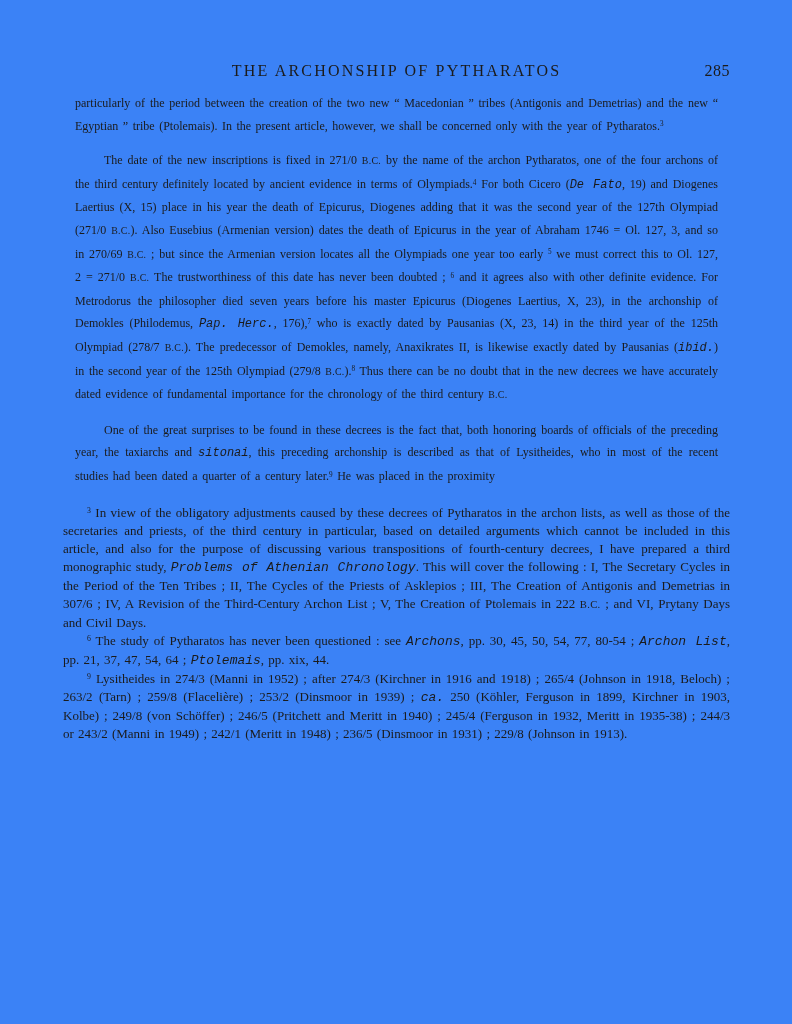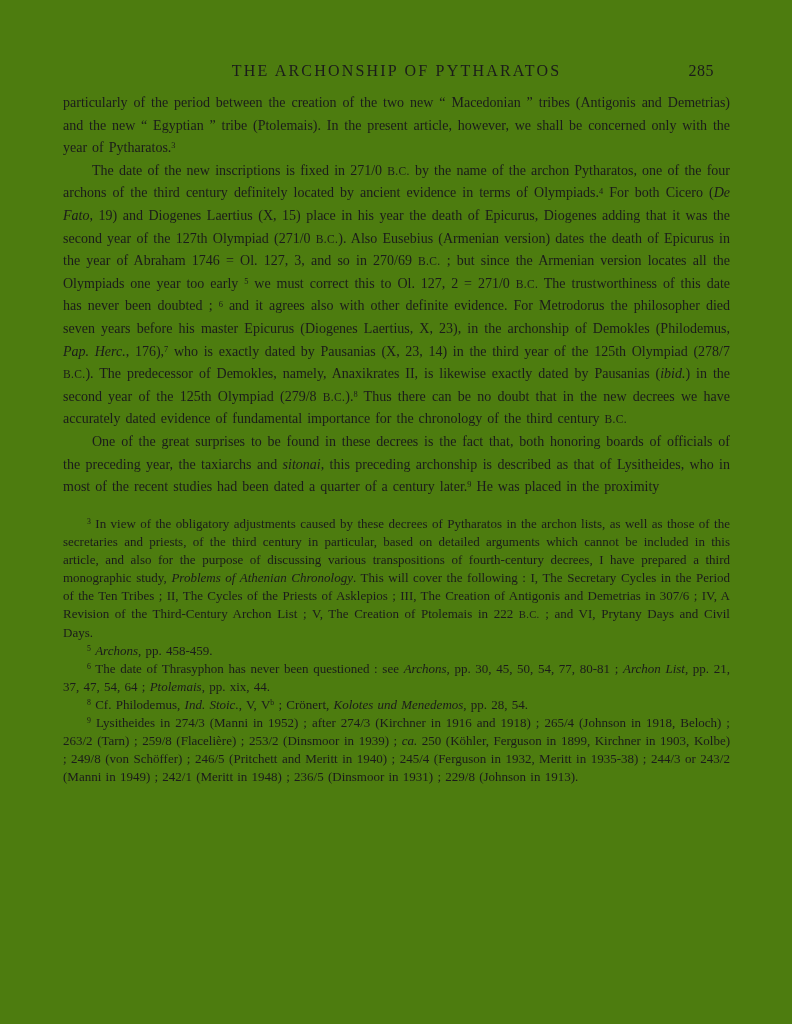--- a/index.html
+++ b/index.html
@@ -18,66 +18,64 @@
     position: relative;
     text-align: center;
     font-size: 16px;
     line-height: 17px;
     letter-spacing: 2.2px;
     margin-bottom: 13px;
     white-space: nowrap;
   }
   .pagenum {
     position: absolute;
-    right: 16px;
+    right: 0;
     top: 0;
     letter-spacing: 0.5px;
   }
   .bodytext .para {
-    margin: 0;
-    font-size: 14px;
+    margin: 12px;
+    font-size: 12px;
     line-height: 22.6px;
     text-align: justify;
     word-spacing: 1.5px;
   }
   .bodytext .para.indent { text-indent: 29px; }
   .footnotes {
     margin-top: 16px;
   }
   .footnotes .fn {
     margin: 0;
     font-size: 13px;
     line-height: 18px;
     text-align: justify;
     text-indent: 24px;
     word-spacing: 1px;
   }
-  .it { font-style: italic; }
+  .it { font-style: italic; font-family: Liberation Mono, monospace; }
   .sc { font-size: 0.82em; letter-spacing: 0.03em; }
   sup {
     font-size: 0.6em;
     vertical-align: baseline;
     position: relative;
     top: -0.45em;
     line-height: 0;
   }
 </style>
 </head>
 <body>
 
-<div class="page" style="background: #4d7c0f; color: rgb(27, 27, 27);">
+<div class="page" style="background: #3b82f6; color: rgb(27, 27, 27);">
   <div class="header">
     <span class="title">THE ARCHONSHIP OF PYTHARATOS</span>
     <span class="pagenum">285</span>
   </div>
   <div class="bodytext">
       <p class="para"><span>particularly of the period between the creation of the two new “ Macedonian ” tribes (Antigonis and Demetrias) and the new “ Egyptian ” tribe (Ptolemais).  In the present article, however, we shall be concerned only with the year of Pytharatos.</span><sup>3</sup></p>
       <p class="para indent"><span>The date of the new inscriptions is fixed in 271/0 </span><span class="sc">B.C.</span><span> by the name of the archon Pytharatos, one of the four archons of the third century definitely located by ancient evidence in terms of Olympiads.</span><sup>4</sup><span>  For both Cicero (</span><span class="it">De Fato</span><span>, 19) and Diogenes Laertius (X, 15) place in his year the death of Epicurus, Diogenes adding that it was the second year of the 127th Olympiad (271/0 </span><span class="sc">B.C.</span><span>).  Also Eusebius (Armenian version) dates the death of Epicurus in the year of Abraham 1746 = Ol. 127, 3, and so in 270/69 </span><span class="sc">B.C.</span><span> ; but since the Armenian version locates all the Olympiads one year too early </span><sup>5</sup><span> we must correct this to Ol. 127, 2 = 271/0 </span><span class="sc">B.C.</span><span>  The trustworthiness of this date has never been doubted ; </span><sup>6</sup><span> and it agrees also with other definite evidence.  For Metrodorus the philosopher died seven years before his master Epicurus (Diogenes Laertius, X, 23), in the archonship of Demokles (Philodemus, </span><span class="it">Pap. Herc.</span><span>, 176),</span><sup>7</sup><span> who is exactly dated by Pausanias (X, 23, 14) in the third year of the 125th Olympiad (278/7 </span><span class="sc">B.C.</span><span>).  The predecessor of Demokles, namely, Anaxikrates II, is likewise exactly dated by Pausanias (</span><span class="it">ibid.</span><span>) in the second year of the 125th Olympiad (279/8 </span><span class="sc">B.C.</span><span>).</span><sup>8</sup><span>  Thus there can be no doubt that in the new decrees we have accurately dated evidence of fundamental importance for the chronology of the third century </span><span class="sc">B.C.</span></p>
       <p class="para indent"><span>One of the great surprises to be found in these decrees is the fact that, both honoring boards of officials of the preceding year, the taxiarchs and </span><span class="it">sitonai</span><span>, this preceding archonship is described as that of Lysitheides, who in most of the recent studies had been dated a quarter of a century later.</span><sup>9</sup><span>  He was placed in the proximity</span></p>
     </div>
   <div class="footnotes">
       <p class="fn"><sup>3</sup><span> In view of the obligatory adjustments caused by these decrees of Pytharatos in the archon lists, as well as those of the secretaries and priests, of the third century in particular, based on detailed arguments which cannot be included in this article, and also for the purpose of discussing various transpositions of fourth-century decrees, I have prepared a third monographic study, </span><span class="it">Problems of Athenian Chronology</span><span>.  This will cover the following :  I, The Secretary Cycles in the Period of the Ten Tribes ; II, The Cycles of the Priests of Asklepios ; III, The Creation of Antigonis and Demetrias in 307/6 ; IV, A Revision of the Third-Century Archon List ; V, The Creation of Ptolemais in 222 </span><span class="sc">B.C.</span><span> ; and VI, Prytany Days and Civil Days.</span></p>
-      <p class="fn"><sup>5</sup><span> </span><span class="it">Archons</span><span>, pp. 458-459.</span></p>
-      <p class="fn"><sup>6</sup><span> The date of Thrasyphon has never been questioned :  see </span><span class="it">Archons</span><span>, pp. 30, 45, 50, 54, 77, 80-81 ; </span><span class="it">Archon List</span><span>, pp. 21, 37, 47, 54, 64 ; </span><span class="it">Ptolemais</span><span>, pp. xix, 44.</span></p>
-      <p class="fn"><sup>8</sup><span> Cf. Philodemus, </span><span class="it">Ind. Stoic.</span><span>, V, V</span><sup>b</sup><span> ; Crönert, </span><span class="it">Kolotes und Menedemos</span><span>, pp. 28, 54.</span></p>
+      <p class="fn"><sup>6</sup><span> The study of Pytharatos has never been questioned :  see </span><span class="it">Archons</span><span>, pp. 30, 45, 50, 54, 77, 80-54 ; </span><span class="it">Archon List</span><span>, pp. 21, 37, 47, 54, 64 ; </span><span class="it">Ptolemais</span><span>, pp. xix, 44.</span></p>
       <p class="fn"><sup>9</sup><span> Lysitheides in 274/3 (Manni in 1952) ; after 274/3 (Kirchner in 1916 and 1918) ; 265/4 (Johnson in 1918, Beloch) ; 263/2 (Tarn) ; 259/8 (Flacelière) ; 253/2 (Dinsmoor in 1939) ; </span><span class="it">ca.</span><span> 250 (Köhler, Ferguson in 1899, Kirchner in 1903, Kolbe) ; 249/8 (von Schöffer) ; 246/5 (Pritchett and Meritt in 1940) ; 245/4 (Ferguson in 1932, Meritt in 1935-38) ; 244/3 or 243/2 (Manni in 1949) ; 242/1 (Meritt in 1948) ; 236/5 (Dinsmoor in 1931) ; 229/8 (Johnson in 1913).</span></p>
     </div>
 </div>
 
 </body></html>

